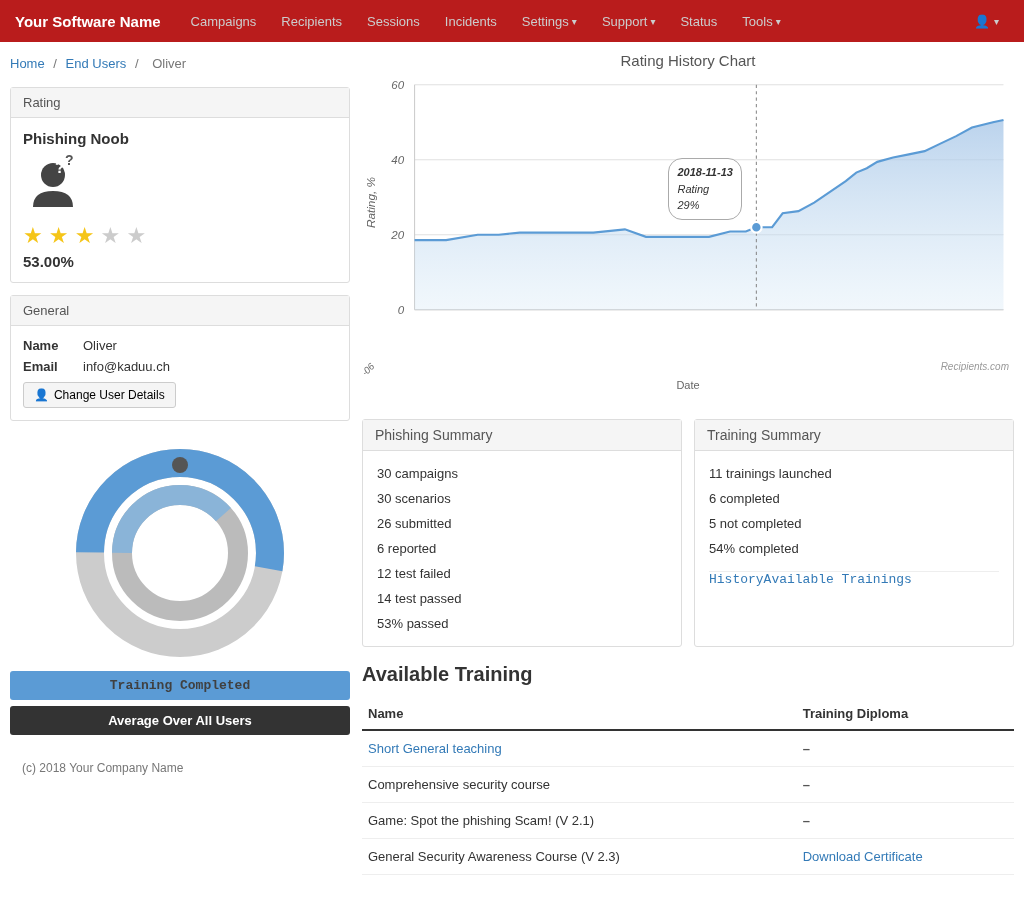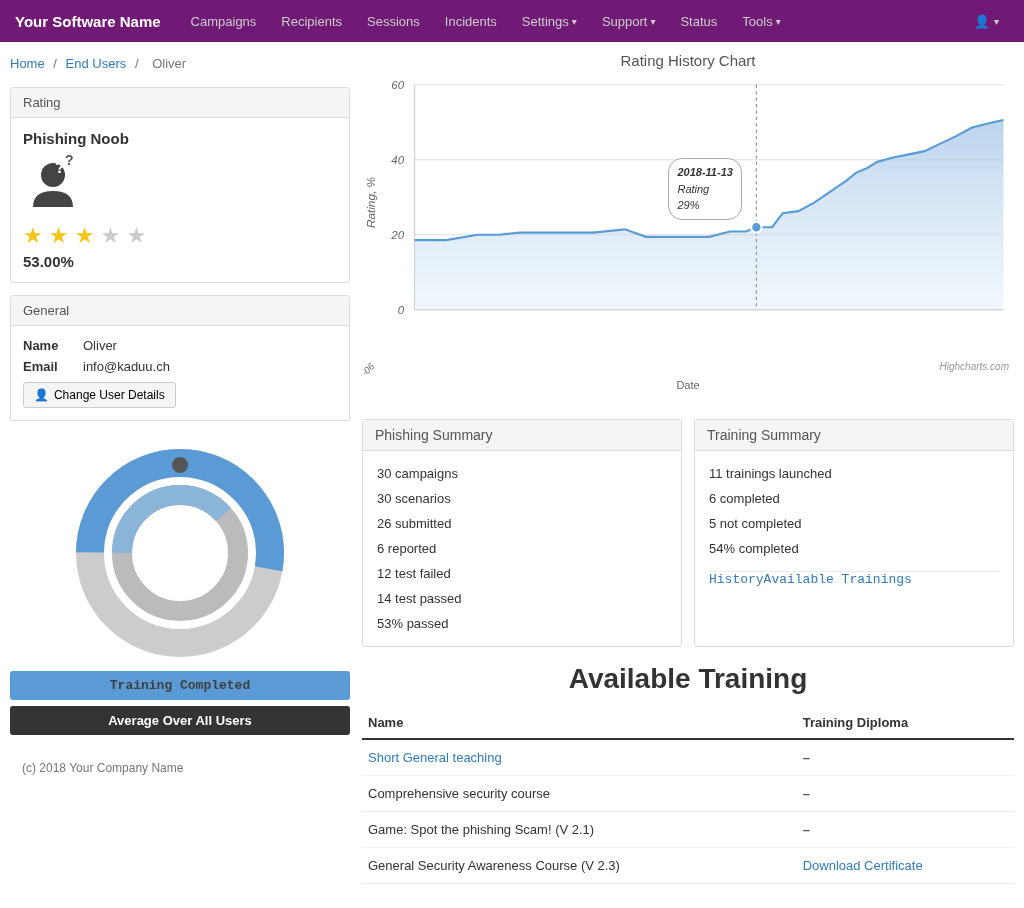--- a/index.html
+++ b/index.html
@@ -1,20 +1,20 @@
 <!DOCTYPE html>
 <html><head>
   <meta charset="utf-8">
   <style>
     * { box-sizing: border-box; margin: 0; padding: 0; }
     body { font-family: Arial, sans-serif; font-size: 13px; color: #333; background: #fff; }
 
     
     .navbar {
-      background: #701a75;
+      background: #b91c1c;
       color: #ccc;
       display: flex;
       align-items: center;
       padding: 8px 15px;
       height: 42px;
     }
     .navbar-brand {
       color: #fff;
       font-size: 15px;
       font-weight: bold;
@@ -175,25 +175,24 @@
       justify-content: flex-start;
       margin-top: 10px;
       padding-top: 0;
       border-top: 1px solid #eee;
       font-family: Liberation Mono, monospace;
     }
     .summary-link { color: #337ab7; text-decoration: none; cursor: pointer; }
 
     
     .section-title {
-      font-size: 28px;
+      font-size: 20px;
       font-weight: bold;
       margin-bottom: 12px;
       color: #333;
-      text-align: center;
     }
     .training-table {
       width: 100%;
       border-collapse: collapse;
     }
     .training-table th {
       text-align: left;
       font-weight: bold;
       padding: 8px 6px;
       border-bottom: 2px solid #333;
@@ -395,21 +394,21 @@
         <text x="12" y="120" text-anchor="middle" font-size="11" fill="#666" transform="rotate(-90 12 120)">Rating, %</text>
       </svg>
 
       
       <div class="tooltip-box" style="left:47%;top:28%;">
         <div style="font-weight:bold;">2018-11-13</div>
         <div>Rating</div>
         <div>29%</div>
       </div>
 
-      <div class="highcharts-label">Highcharts.com</div>
+      <div class="highcharts-label">Recipients.com</div>
     </div>
     <div class="chart-x-label" style="margin-bottom:10px;">Date</div>
 
     <div class="summary-row">
 
       <div class="summary-card">
         <div class="card-header">Phishing Summary</div>
         <div class="card-body">
           <div class="summary-item">30 campaigns</div>
           <div class="summary-item">30 scenarios</div>

